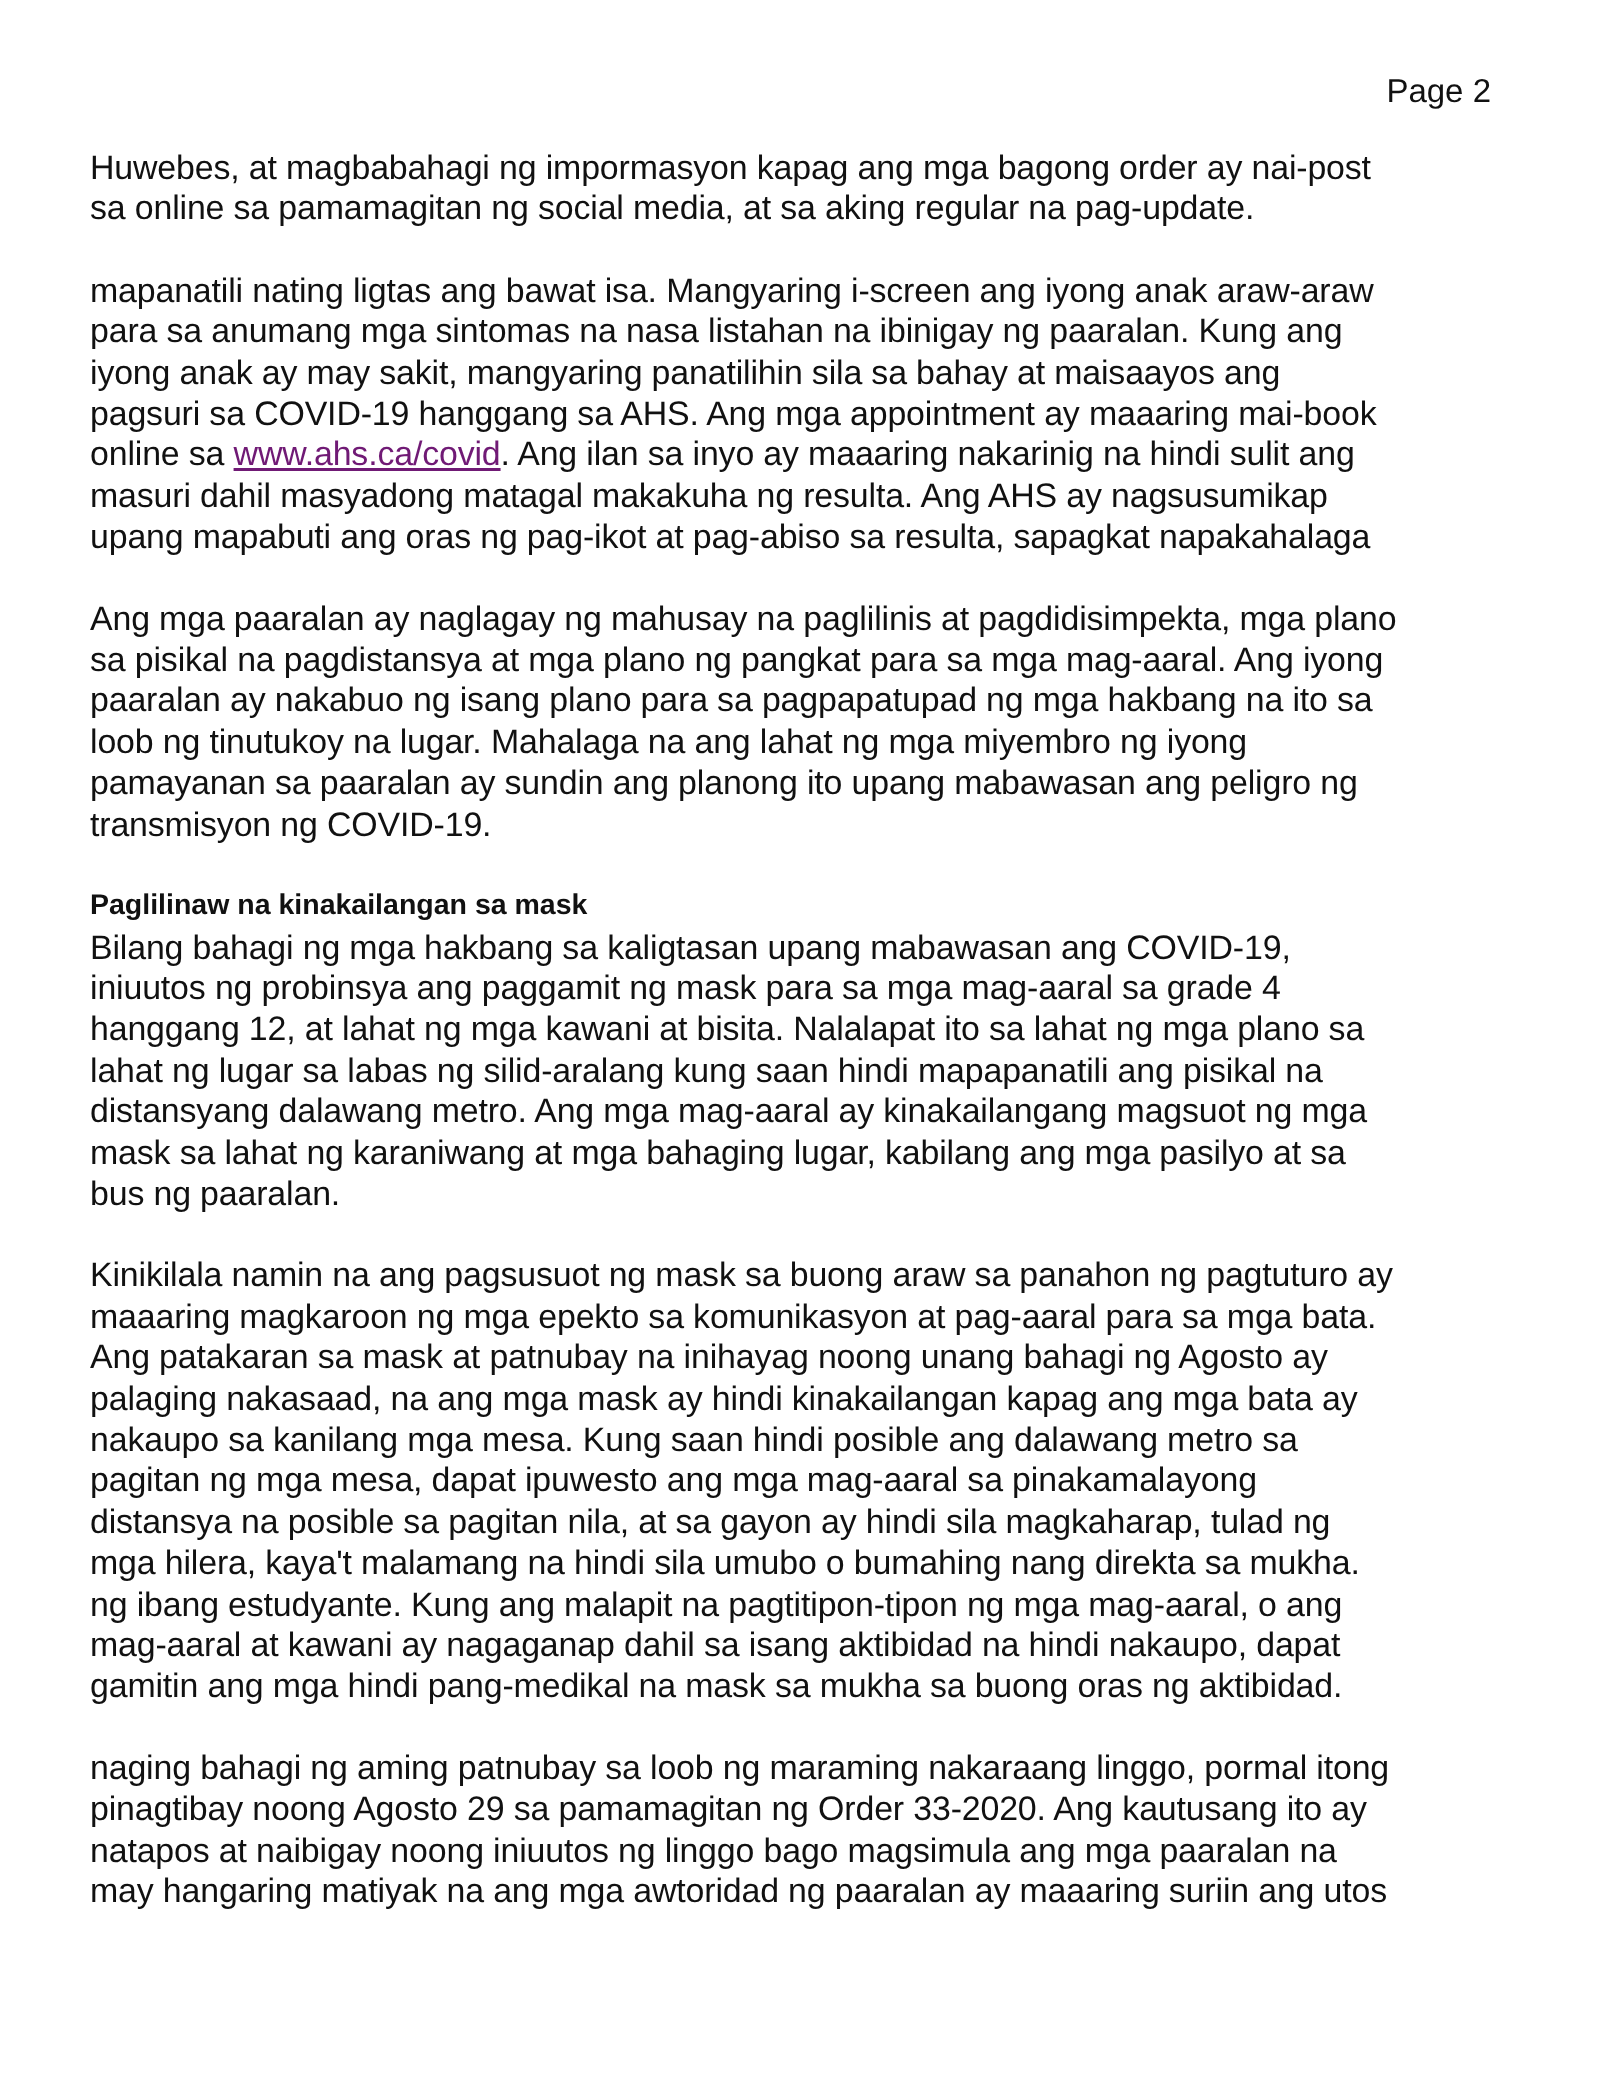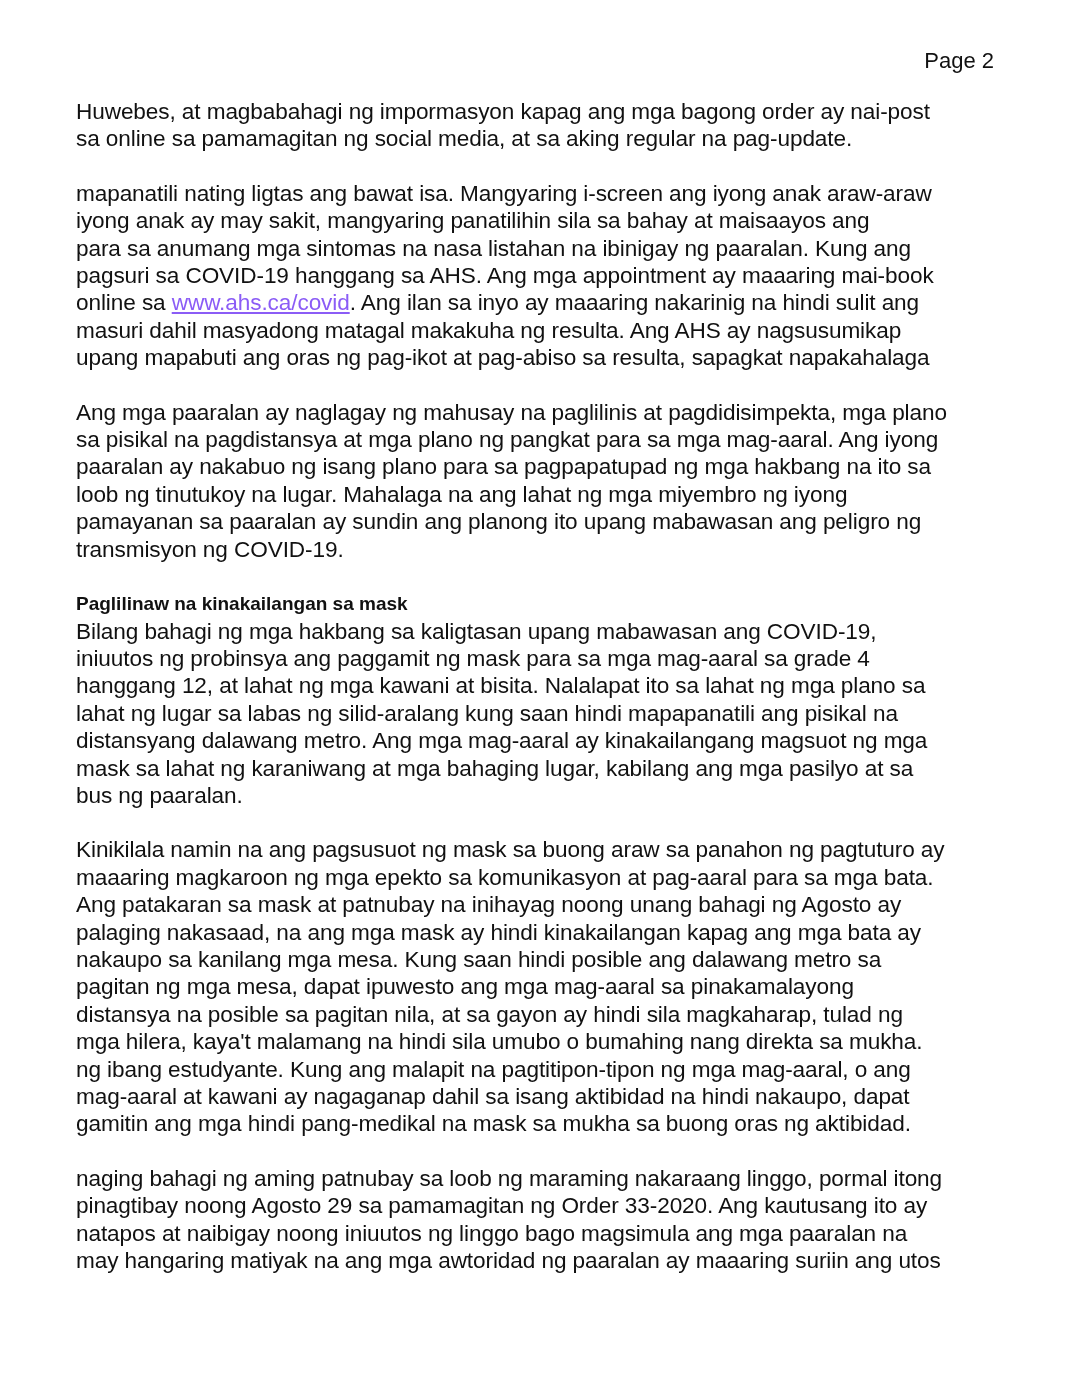--- a/index.html
+++ b/index.html
@@ -20,21 +20,21 @@
       top: 20px;
       right: 82px;
       font-size: 22px;
       line-height: 26px;
       color: #111111;
       margin-top: 28px;
     }
     .content {
       position: absolute;
       top: 98px;
-      left: 76px;
+      left: 60px;
       width: 990px;
     }
     .para {
       margin: 0 0 27px 0;
     }
     .line {
       display: block;
       font-size: 22.6px;
       line-height: 27.4px;
       white-space: nowrap;
@@ -61,24 +61,24 @@
 
   <div class="content">
 
     <p class="para">
       <span class="line">Huwebes, at magbabahagi ng impormasyon kapag ang mga bagong order ay nai-post</span>
       <span class="line">sa online sa pamamagitan ng social media, at sa aking regular na pag-update.</span>
     </p>
 
     <p class="para">
       <span class="line">mapanatili nating ligtas ang bawat isa. Mangyaring i-screen ang iyong anak araw-araw</span>
+      <span class="line">para sa anumang mga sintomas na nasa listahan na ibinigay ng paaralan. Kung ang</span>
       <span class="line">iyong anak ay may sakit, mangyaring panatilihin sila sa bahay at maisaayos ang</span>
-      <span class="line">para sa anumang mga sintomas na nasa listahan na ibinigay ng paaralan. Kung ang</span>
       <span class="line">pagsuri sa COVID-19 hanggang sa AHS. Ang mga appointment ay maaaring mai-book</span>
-      <span class="line"><span>online sa </span><a class="link" href="#" style="color: #8b5cf6;">www.ahs.ca/covid</a><span>. Ang ilan sa inyo ay maaaring nakarinig na hindi sulit ang</span></span>
+      <span class="line"><span>online sa </span><a class="link" href="#" style="color: #701a75;">www.ahs.ca/covid</a><span>. Ang ilan sa inyo ay maaaring nakarinig na hindi sulit ang</span></span>
       <span class="line">masuri dahil masyadong matagal makakuha ng resulta. Ang AHS ay nagsusumikap</span>
       <span class="line">upang mapabuti ang oras ng pag-ikot at pag-abiso sa resulta, sapagkat napakahalaga</span>
     </p>
 
     <p class="para">
       <span class="line">Ang mga paaralan ay naglagay ng mahusay na paglilinis at pagdidisimpekta, mga plano</span>
       <span class="line">sa pisikal na pagdistansya at mga plano ng pangkat para sa mga mag-aaral. Ang iyong</span>
       <span class="line">paaralan ay nakabuo ng isang plano para sa pagpapatupad ng mga hakbang na ito sa</span>
       <span class="line">loob ng tinutukoy na lugar. Mahalaga na ang lahat ng mga miyembro ng iyong</span>
       <span class="line">pamayanan sa paaralan ay sundin ang planong ito upang mabawasan ang peligro ng</span>

